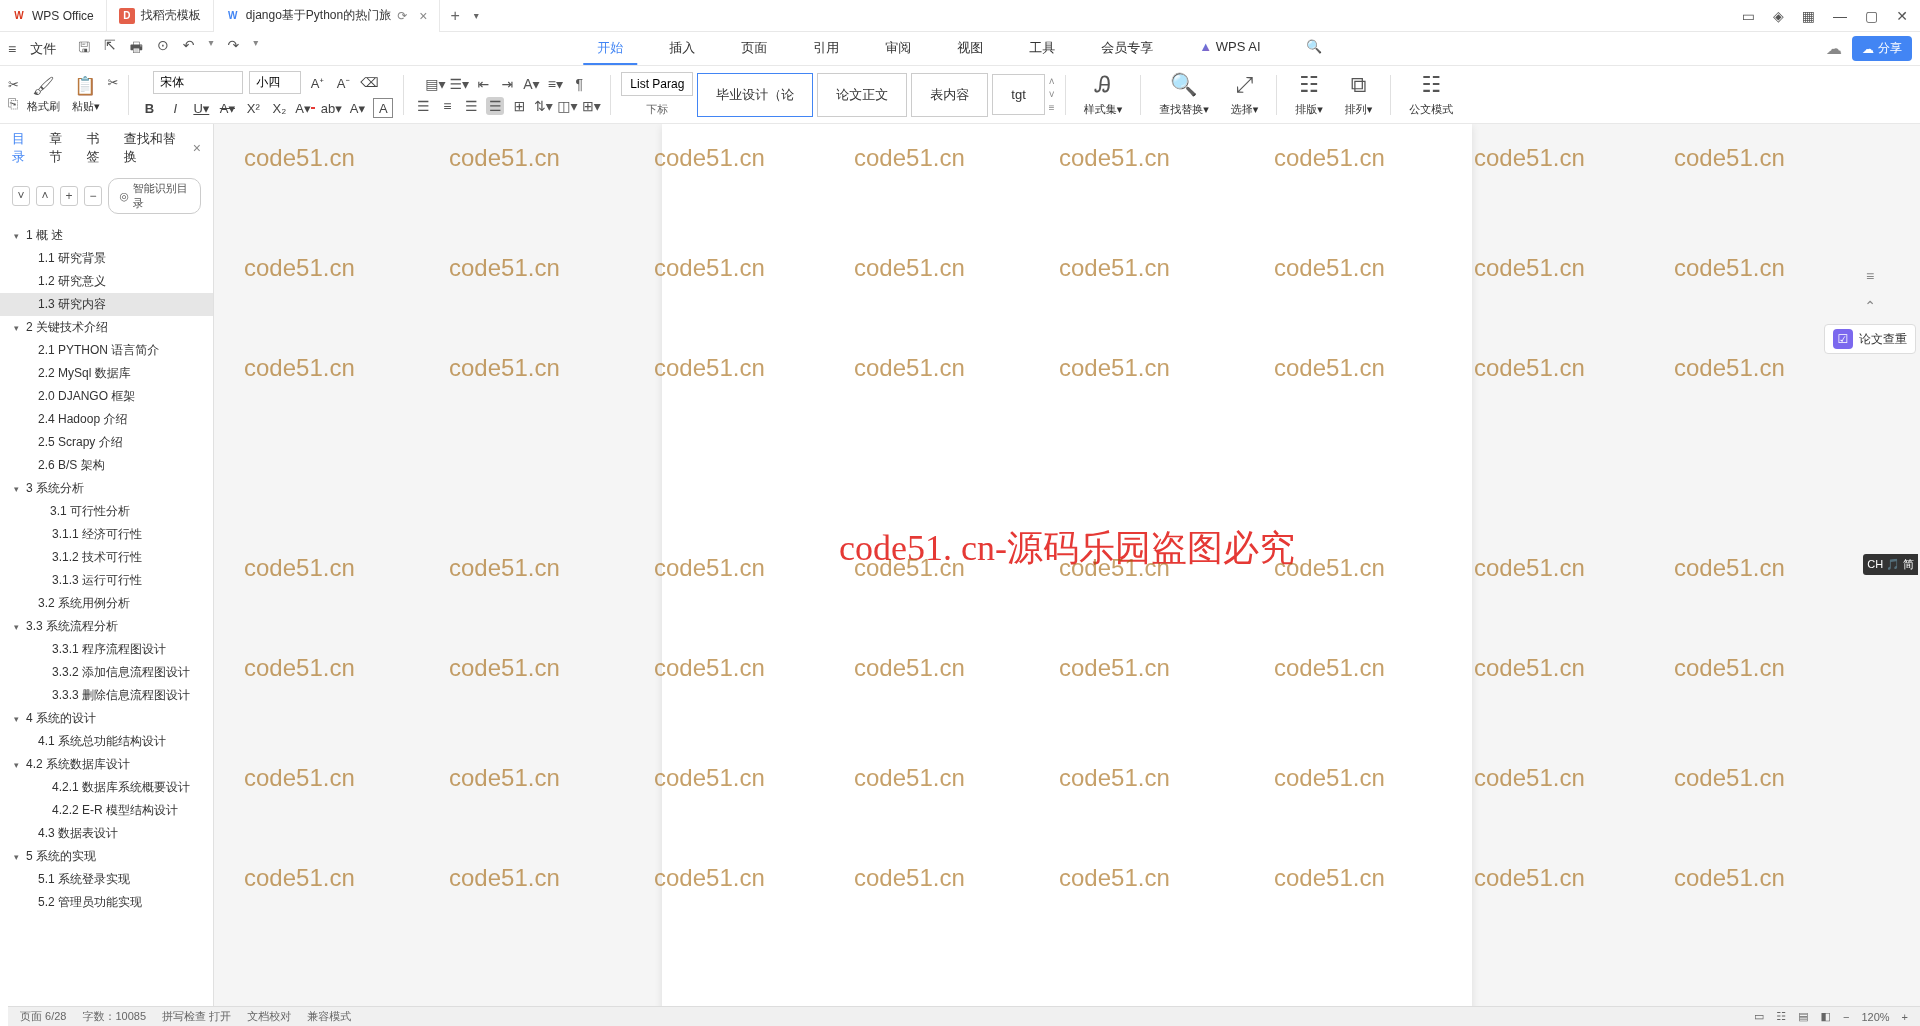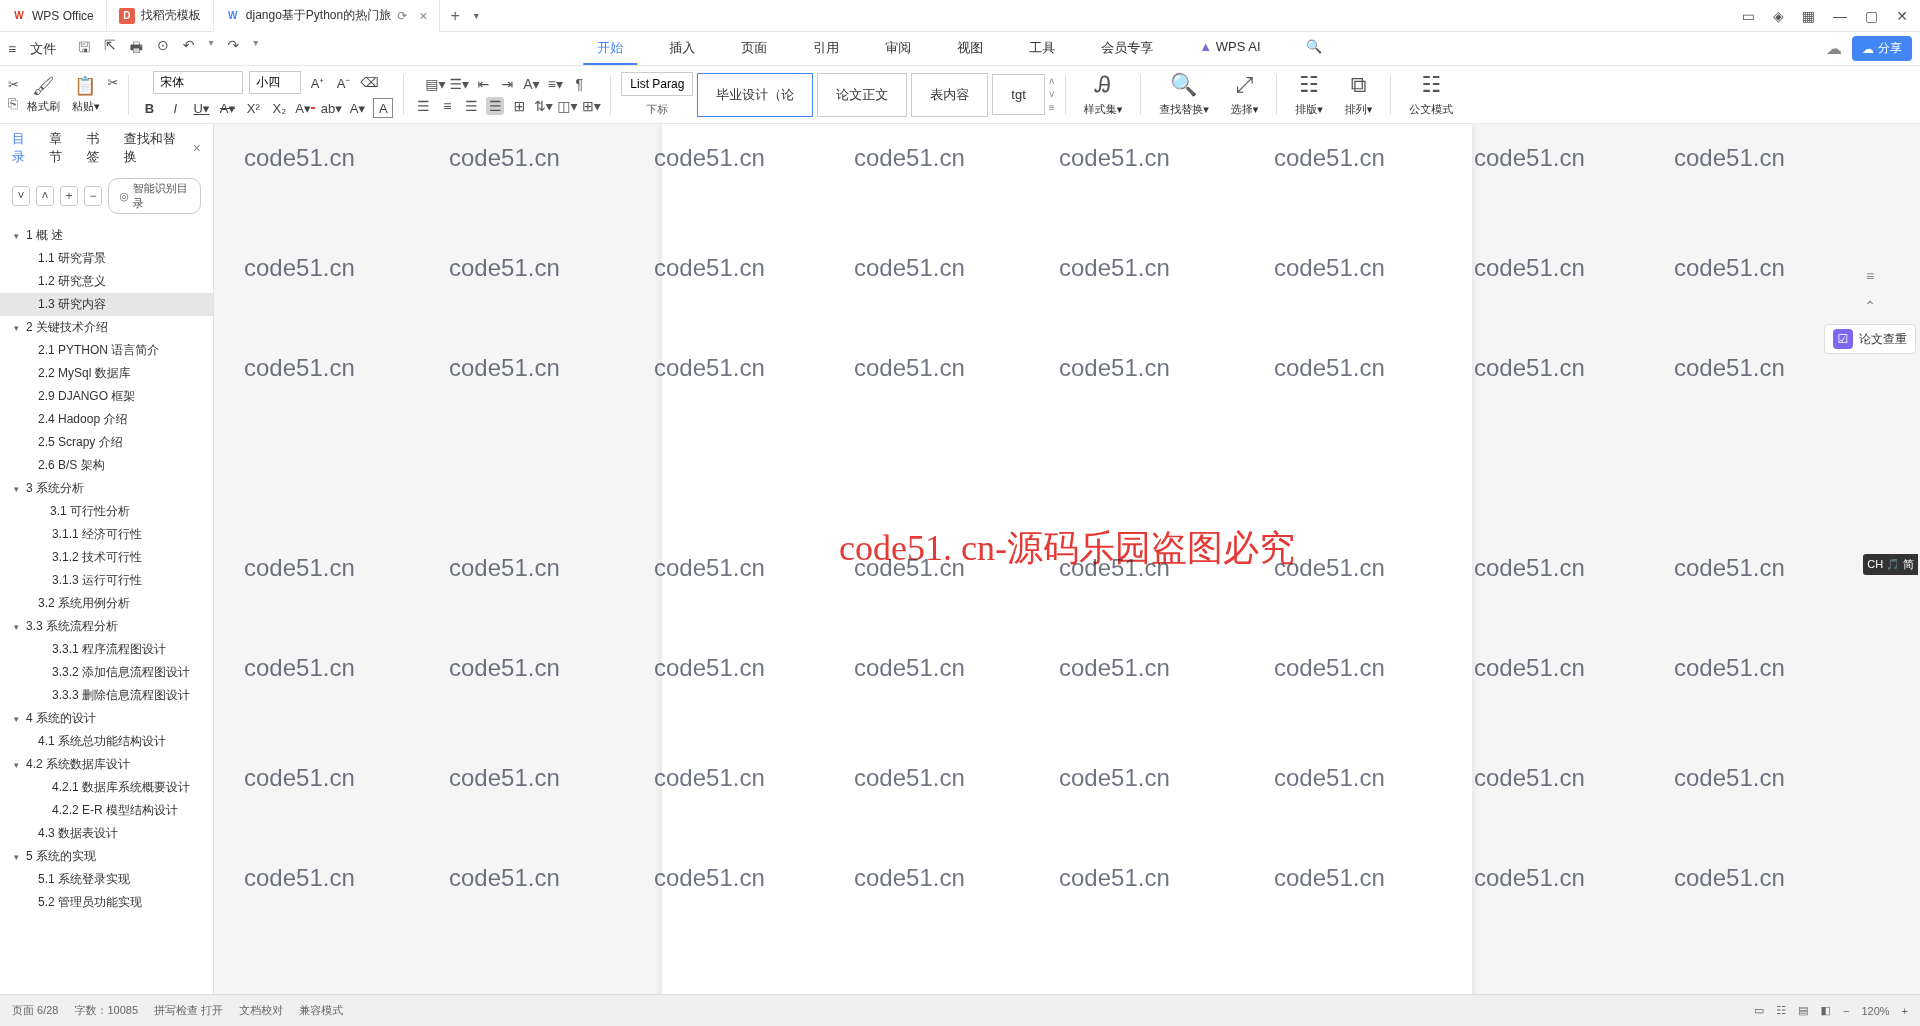--- a/index.html
+++ b/index.html
@@ -82,33 +82,33 @@
 .l2 { padding-left: 52px; }
 
 
 .doc-area { position: absolute; left: 214px; top: 124px; right: 0; bottom: 20px; background: #f5f5f5; overflow: hidden; }
 .page { position: absolute; left: 50%; transform: translateX(-50%); top: 0; width: 810px; background: #fff; box-shadow: 0 2px 8px rgba(0,0,0,0.1); min-height: 900px; padding: 20px 90px; }
 .doc-line { font-size: 15px; line-height: 1.9; color: #000; font-family: SimSun, serif; }
 .drag-handle { position: absolute; left: 510px; top: 18px; color: #bbb; font-size: 12px; letter-spacing: 2px; }
 .cursor-line { border-left: 1px solid #333; height: 18px; position: absolute; left: 602px; top: 20px; }
 
 
-.watermark { position: absolute; color: #0f172a; font-size: 24px; font-weight: 400; pointer-events: none; font-family: Arial; opacity: 0.6; }
+.watermark { position: absolute; color: #a16207; font-size: 24px; font-weight: 400; pointer-events: none; font-family: Arial; opacity: 0.6; }
 .big-watermark { position: absolute; color: #e53935; font-size: 36px; font-family: "Microsoft YaHei"; left: 50%; transform: translateX(-50%); top: 400px; }
 
 
 .right-tools { position: absolute; right: 4px; top: 140px; display: flex; flex-direction: column; gap: 6px; align-items: center; }
 .right-tool { width: 24px; height: 24px; display: flex; align-items: center; justify-content: center; color: #888; font-size: 14px; }
 .doc-check { display: flex; align-items: center; gap: 6px; border: 1px solid #ddd; border-radius: 4px; padding: 4px 8px; font-size: 12px; color: #333; background: #fff; }
 .doc-check-icon { background: #7b68ee; color: #fff; width: 20px; height: 20px; border-radius: 4px; display: flex; align-items: center; justify-content: center; font-size: 12px; }
 
 .ime-badge { position: absolute; right: 2px; top: 430px; background: #333; color: #fff; font-size: 11px; padding: 3px 4px; border-radius: 3px 0 0 3px; }
 
 
-.statusbar { position: absolute; bottom: 0; left: 0; right: 0; height: 32px; background: #f0f0f0; border-top: 1px solid #ddd; display: flex; align-items: center; padding: 0 12px; font-size: 11px; color: #666; gap: 16px; }
+.statusbar { position: absolute; bottom: 0; left: 8px; right: 0; height: 20px; background: #f0f0f0; border-top: 1px solid #ddd; display: flex; align-items: center; padding: 0 12px; font-size: 11px; color: #666; gap: 16px; }
 .statusbar-right { margin-left: auto; display: flex; gap: 12px; align-items: center; }
 </style>
 </head>
 <body>
 
 <div class="titlebar">
   <div class="tab">
     <span class="tab-logo logo-wps">W</span>
     <span>WPS Office</span>
   </div>
@@ -320,21 +320,21 @@
       <div class="toc-item">
         <span class="toc-spacer l1"></span>
         <span>2.1 PYTHON 语言简介</span>
       </div>
       <div class="toc-item">
         <span class="toc-spacer l1"></span>
         <span>2.2 MySql 数据库</span>
       </div>
       <div class="toc-item">
         <span class="toc-spacer l1"></span>
-        <span>2.9 DJANGO 框架</span>
+        <span>2.0 DJANGO 框架</span>
       </div>
       <div class="toc-item">
         <span class="toc-spacer l1"></span>
         <span>2.4 Hadoop 介绍</span>
       </div>
       <div class="toc-item">
         <span class="toc-spacer l1"></span>
         <span>2.5 Scrapy 介绍</span>
       </div>
       <div class="toc-item">

